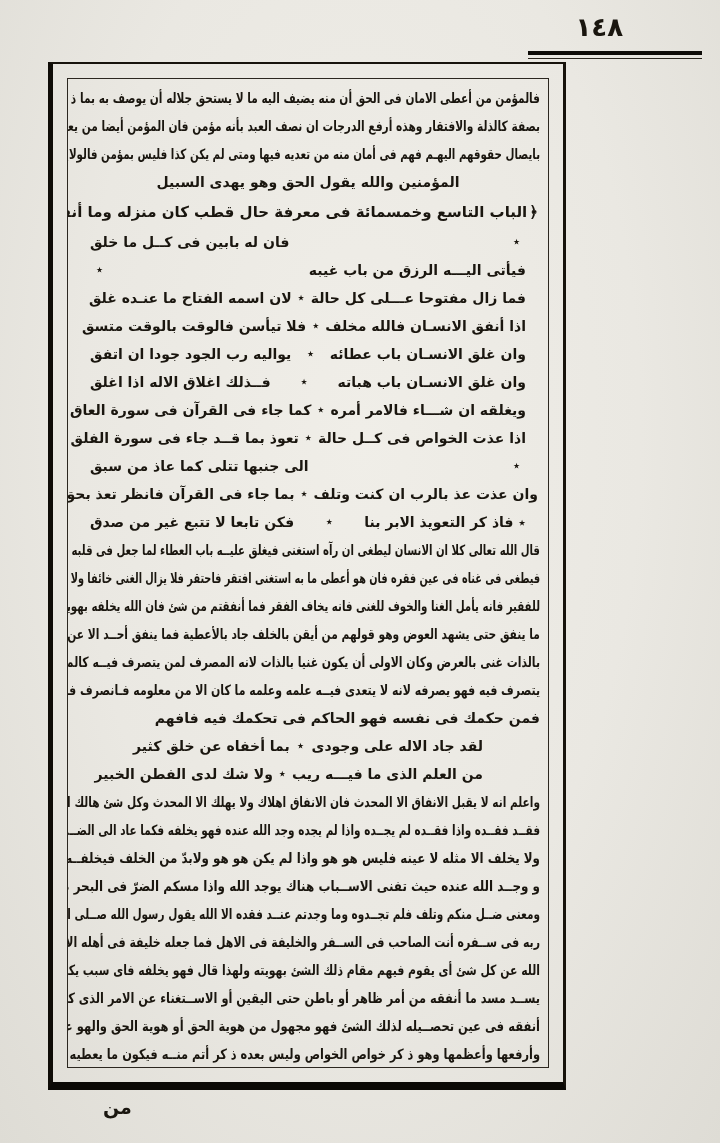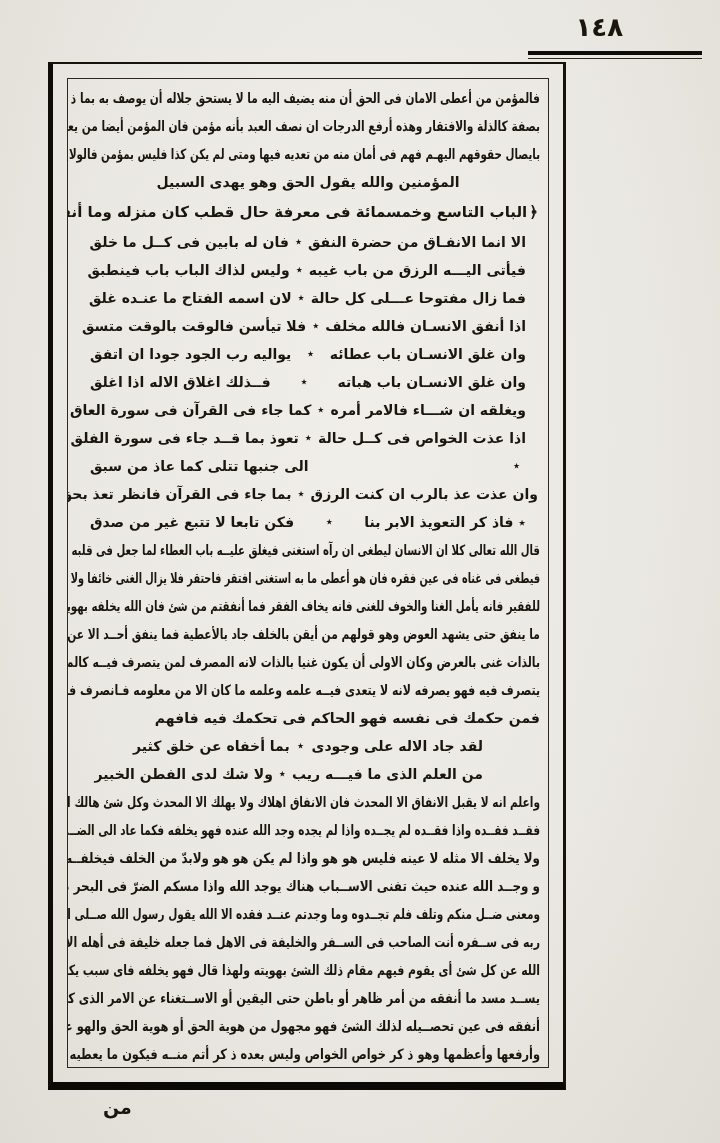--- a/index.html
+++ b/index.html
@@ -68,28 +68,26 @@
       <div class="row just fit" style="transform: scaleX(0.755051); transform-origin: 100% 50%;">فالمؤمن من أعطى الامان فى الحق أن منه يضيف اليه ما لا يستحق جلاله أن يوصف به بما ذ كر تعالى ان ذلك ليس له</div>
       <div class="row just fit" style="transform: scaleX(0.758883); transform-origin: 100% 50%;">بصفة كالذلة والافتقار وهذه أرفع الدرجات ان نصف العبد بأنه مؤمن فان المؤمن أيضا من يعطى الأمان نفوس العالم</div>
       <div class="row just fit" style="transform: scaleX(0.735547); transform-origin: 100% 50%;">بايصال حقوقهم اليهـم فهم فى أمان منه من تعديه فيها ومتى لم يكن كذا فليس بمؤمن فالولاية مشتركة بين الله و بين</div>
       <div class="row center">المؤمنين والله يقول الحق وهو يهدى السبيل</div>
 
       <div class="heading-row">
         <span class="ornament">﴿</span><span>الباب التاسع وخمسمائة فى معرفة حال قطب كان منزله وما أنفقتم من شئ فهو يخلفه</span>
       </div>
 
       <div class="verse w1">
-        <span class="hemi">الا انما الانفـاق من حضرة النفق</span>
           <span class="star">٭</span>
           <span class="hemi">فان له بابين فى كــل ما خلق</span>
       </div>
       <div class="verse w1">
         <span class="hemi">فيأتى اليـــه الرزق من باب غيبه</span>
           <span class="star">٭</span>
-          <span class="hemi">وليس لذاك الباب باب فينطبق</span>
       </div>
       <div class="verse w1">
         <span class="hemi">فما زال مفتوحا عـــلى كل حالة</span>
           <span class="star">٭</span>
           <span class="hemi">لان اسمه الفتاح ما عنـده غلق</span>
       </div>
       <div class="verse w1">
         <span class="hemi">اذا أنفق الانسـان فالله مخلف</span>
           <span class="star">٭</span>
           <span class="hemi">فلا تيأسن فالوقت بالوقت متسق</span>
@@ -112,21 +110,21 @@
       <div class="verse w1">
         <span class="hemi">اذا عذت الخواص فى كــل حالة</span>
           <span class="star">٭</span>
           <span class="hemi">تعوذ بما قــد جاء فى سورة الفلق</span>
       </div>
       <div class="verse w1">
           <span class="star">٭</span>
           <span class="hemi">الى جنبها تتلى كما عاذ من سبق</span>
       </div>
       <div class="verse w2">
-        <span class="hemi">وان عذت عذ بالرب ان كنت الرزق</span>
+        <span class="hemi">وان عذت عذ بالرب ان كنت وتلف</span>
           <span class="star">٭</span>
           <span class="hemi">بما جاء فى القرآن فانظر تعذ بحق</span>
       </div>
       <div class="verse w1">
         <span class="hemi">٭ فاذ كر التعويذ الابر بنا</span>
           <span class="star">٭</span>
           <span class="hemi">فكن تابعا لا تتبع غير من صدق</span>
       </div>
 
       <div class="row just fit" style="transform: scaleX(0.723971); transform-origin: 100% 50%;">قال الله تعالى كلا ان الانسان ليطغى ان رآه استغنى فيغلق عليــه باب العطاء لما جعل فى قلبه من خوف الفقر ان أعطى</div>

